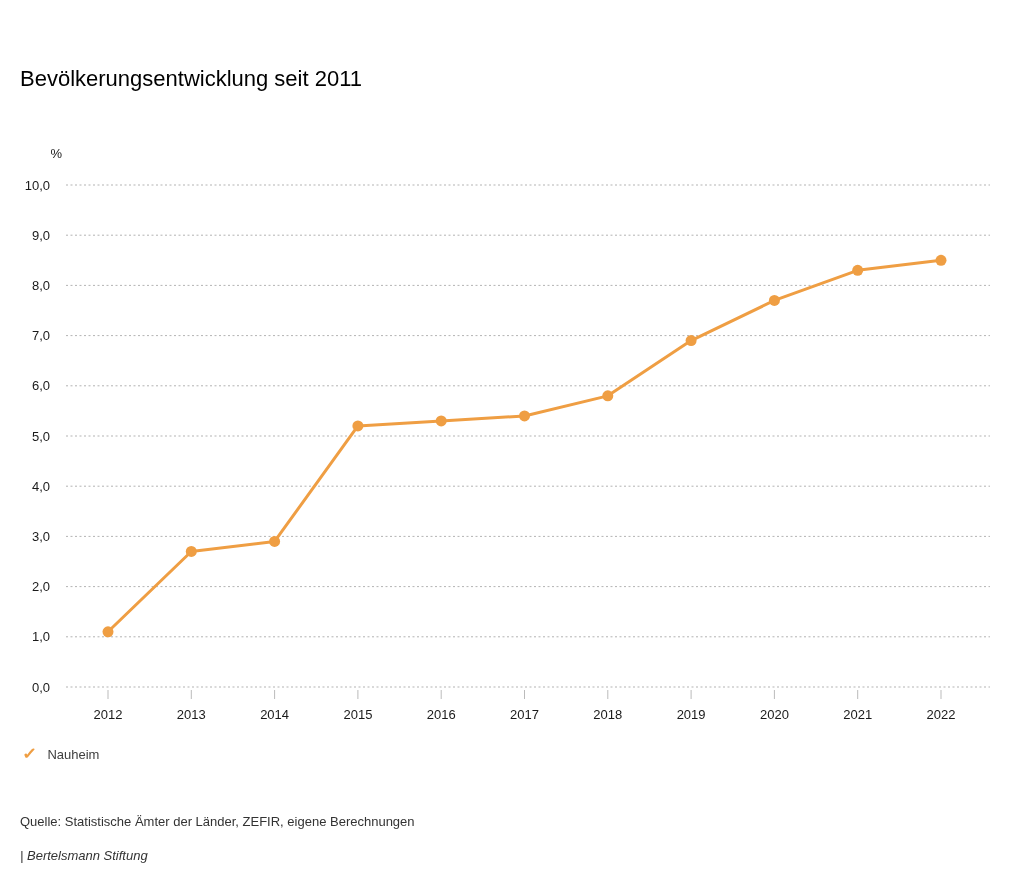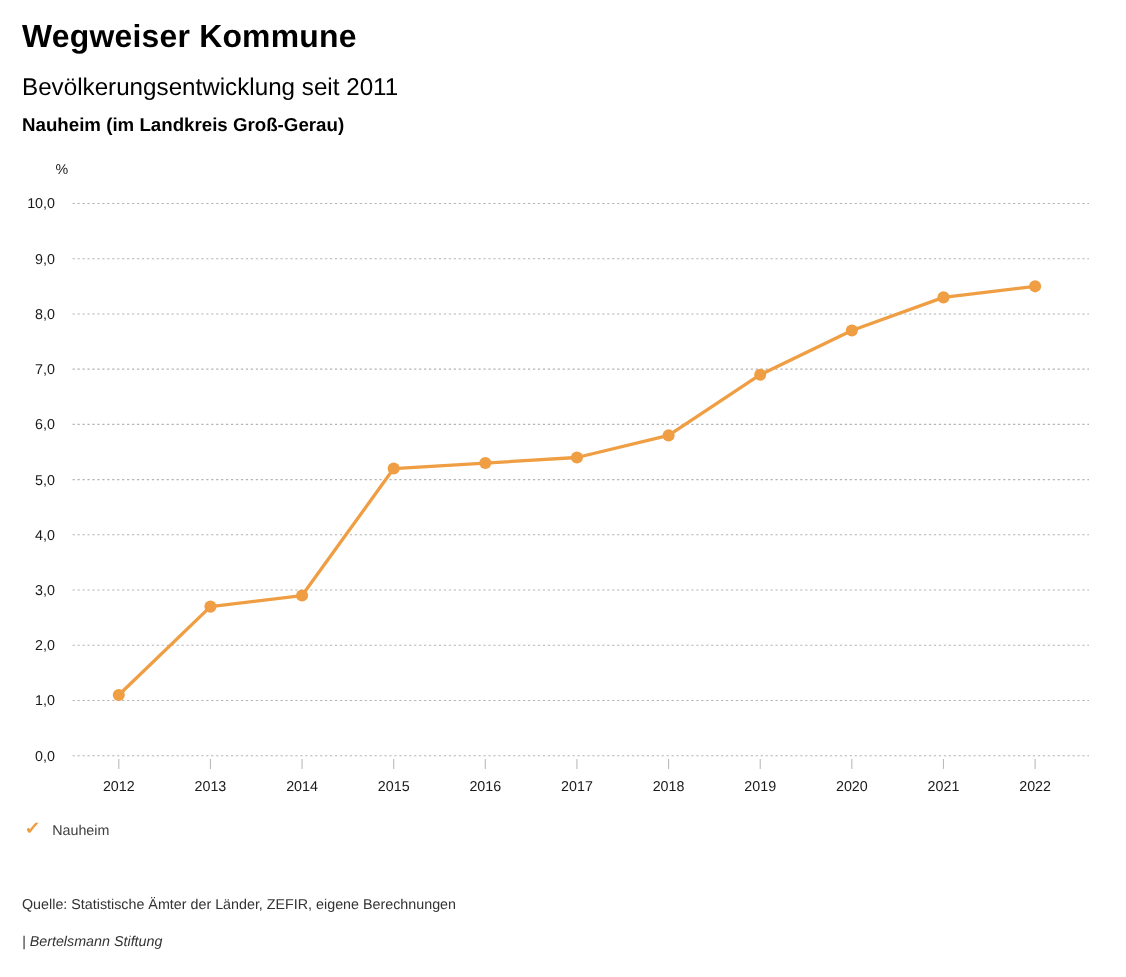--- a/index.html
+++ b/index.html
@@ -100,23 +100,21 @@
   }
   .footer-source { top: 786px; margin-top: 28px; }
   .footer-license { top: 817px; }
   .footer-attribution { top: 848px; font-style: italic; }
 </style>
 </head>
 <body>
 
 <div class="page">
 
-  <h1 class="page-title">Wegweiser Kommune</h1>
   <h2 class="chart-title">Bevölkerungsentwicklung seit 2011</h2>
-  <h3 class="chart-region">Nauheim (im Landkreis Groß-Gerau)</h3>
 
   <div class="chart-wrap">
     <svg id="chart-svg" width="1024" height="600" viewBox="0 0 1024 600">
         <text x="62" y="18" text-anchor="end" class="ylabel">%</text>
         <line x1="66" x2="990" y1="547" y2="547" class="grid"></line>
         <text x="50" y="551.5" text-anchor="end" class="ylabel">0,0</text>
         <line x1="66" x2="990" y1="496.8" y2="496.8" class="grid"></line>
         <text x="50" y="501.3" text-anchor="end" class="ylabel">1,0</text>
         <line x1="66" x2="990" y1="446.6" y2="446.6" class="grid"></line>
         <text x="50" y="451.1" text-anchor="end" class="ylabel">2,0</text>

